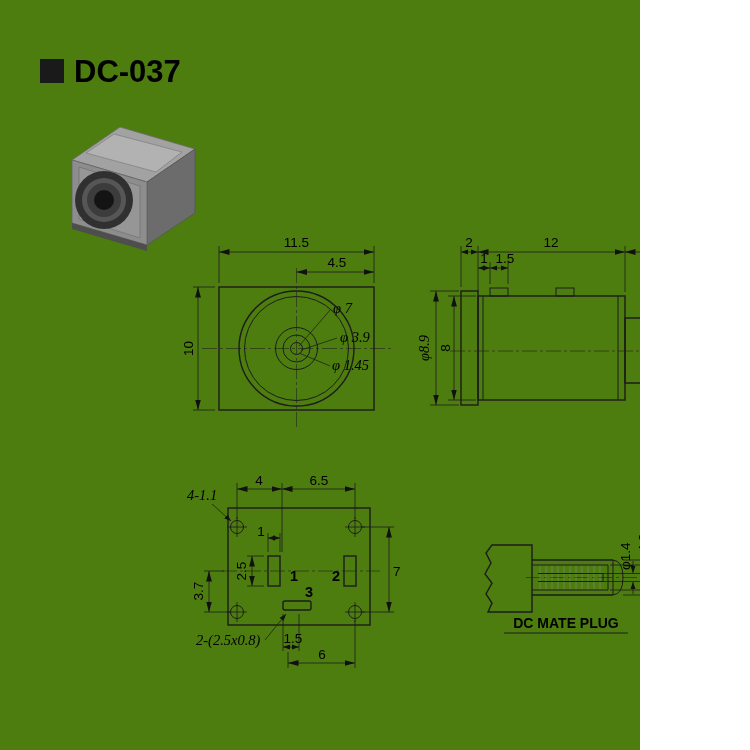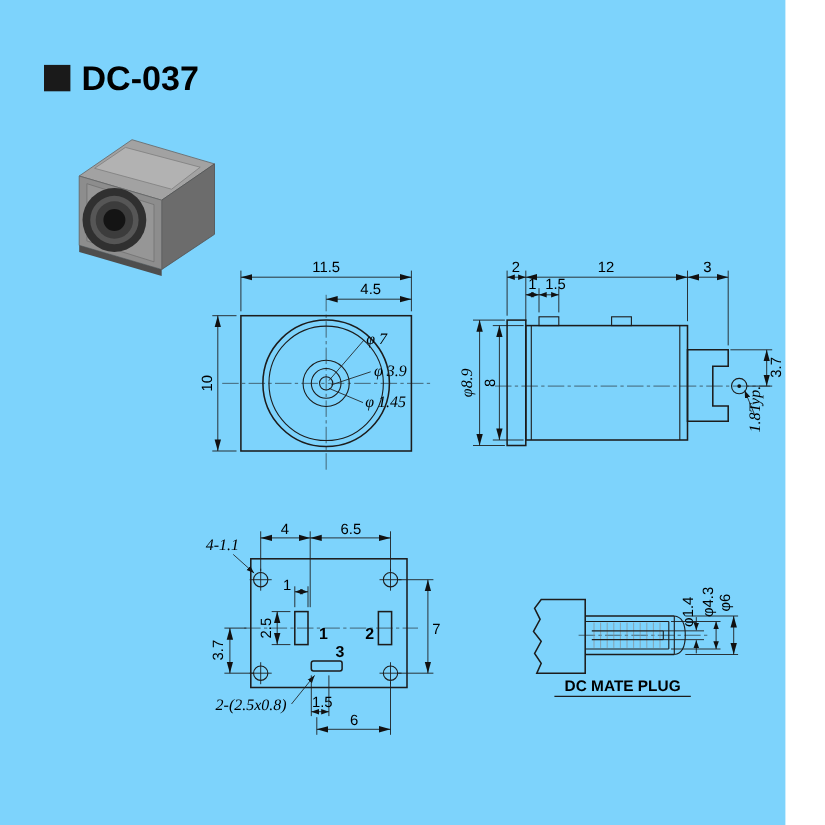--- a/index.html
+++ b/index.html
@@ -1,17 +1,17 @@
 <!DOCTYPE html>
 <html><head>
 <meta charset="utf-8">
 <style>
   *{box-sizing:border-box}
   html,body{margin:0;padding:0;background:#fff}
-  .wrap{position:relative;width:714px;height:750px;background:#7dd3fc;overflow:hidden;font-family:"Liberation Sans","DejaVu Sans",sans-serif}
+  .wrap{position:relative;width:640px;height:750px;background:#4d7c0f;overflow:hidden;font-family:"Liberation Sans","DejaVu Sans",sans-serif}
   svg{position:absolute;left:0;top:0}
   .o{fill:none;stroke:#1c1c1c;stroke-width:1.4}
   .o2{fill:none;stroke:#1c1c1c;stroke-width:1}
   .d{fill:none;stroke:#1c1c1c;stroke-width:.8}
   .ld{fill:none;stroke:#1c1c1c;stroke-width:.75}
   .cl{fill:none;stroke:#1c1c1c;stroke-width:.55;stroke-dasharray:15 3 3 3}
   .hx{stroke:#8a8a8a;stroke-width:.6}
   text{font-family:"Liberation Sans","DejaVu Sans",sans-serif;fill:#000}
   .dim{font-size:13.5px}
   .it{font-family:"Liberation Serif","DejaVu Serif",serif;font-style:italic;font-size:14.5px}

